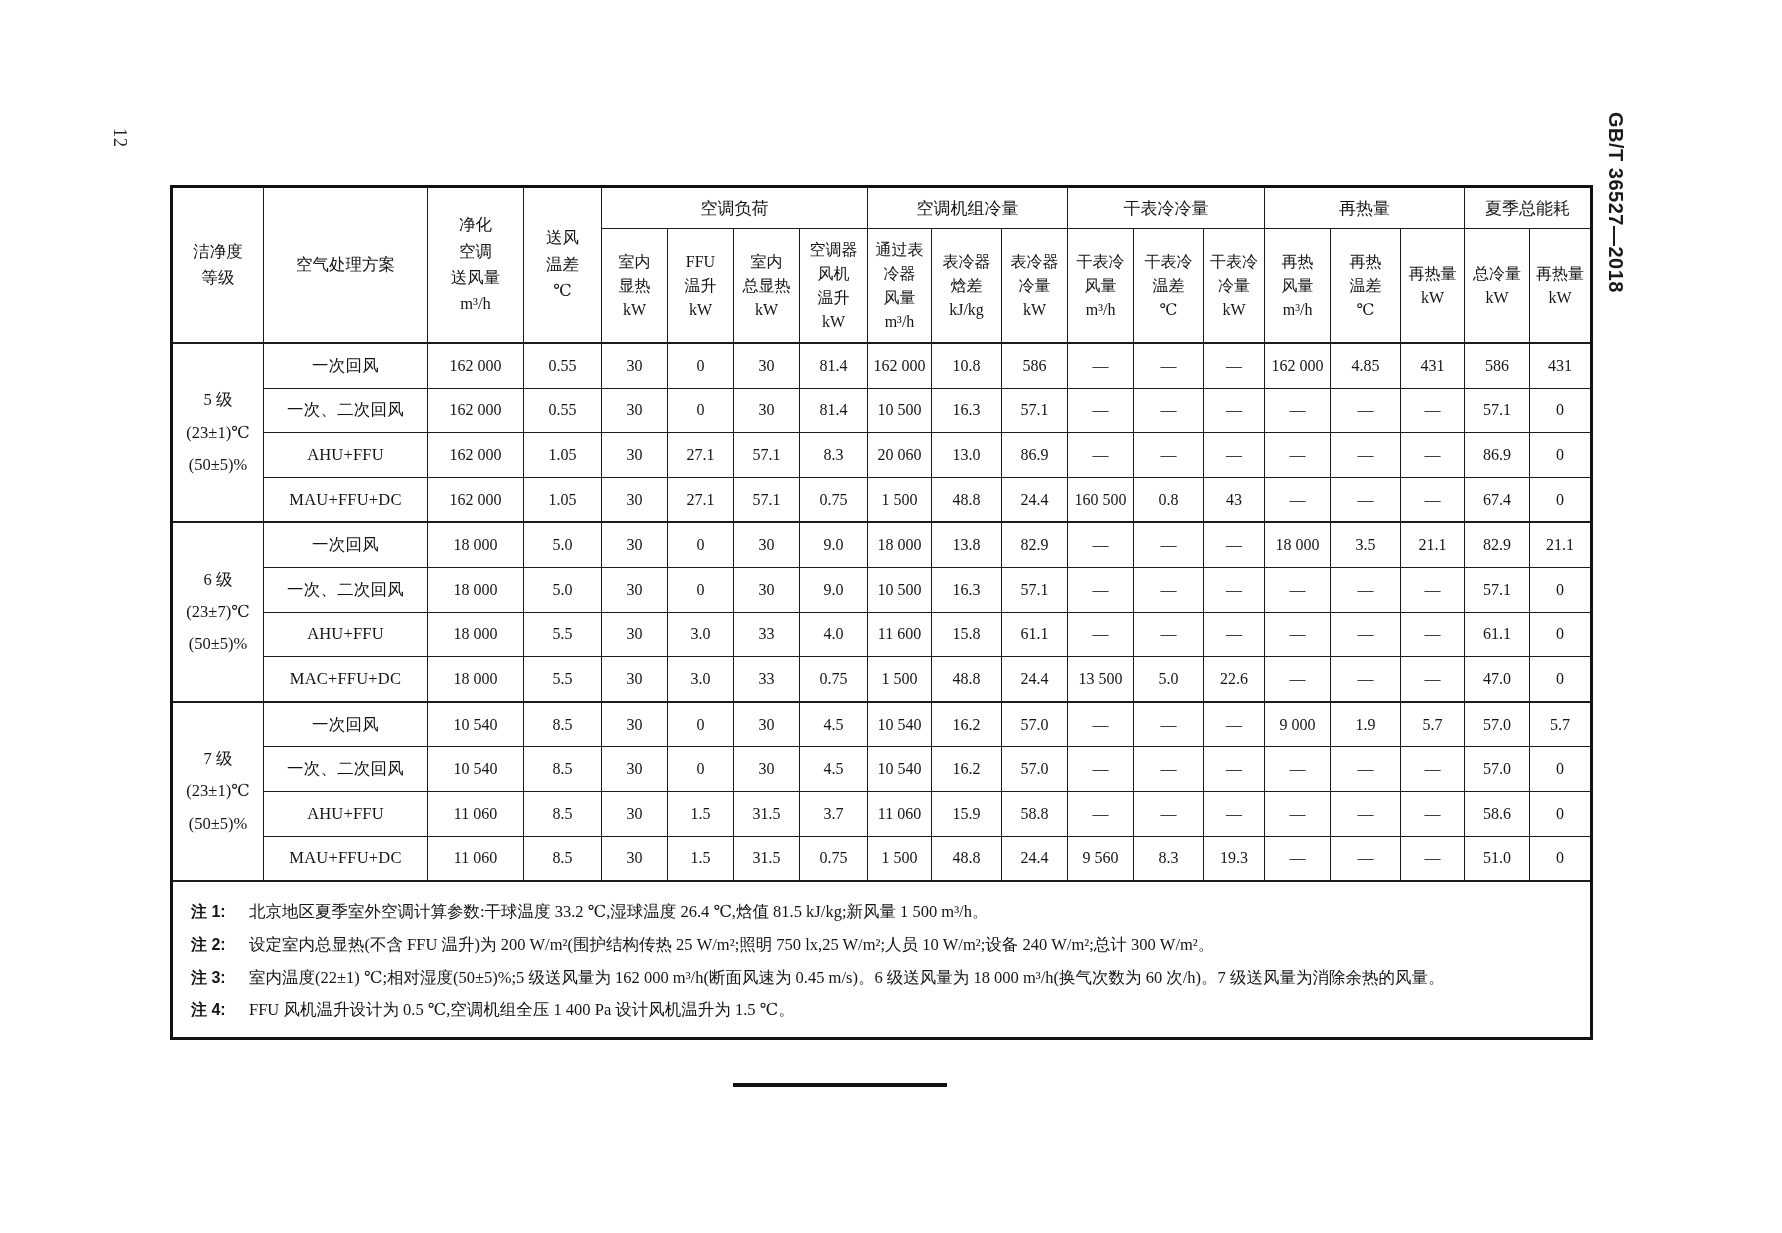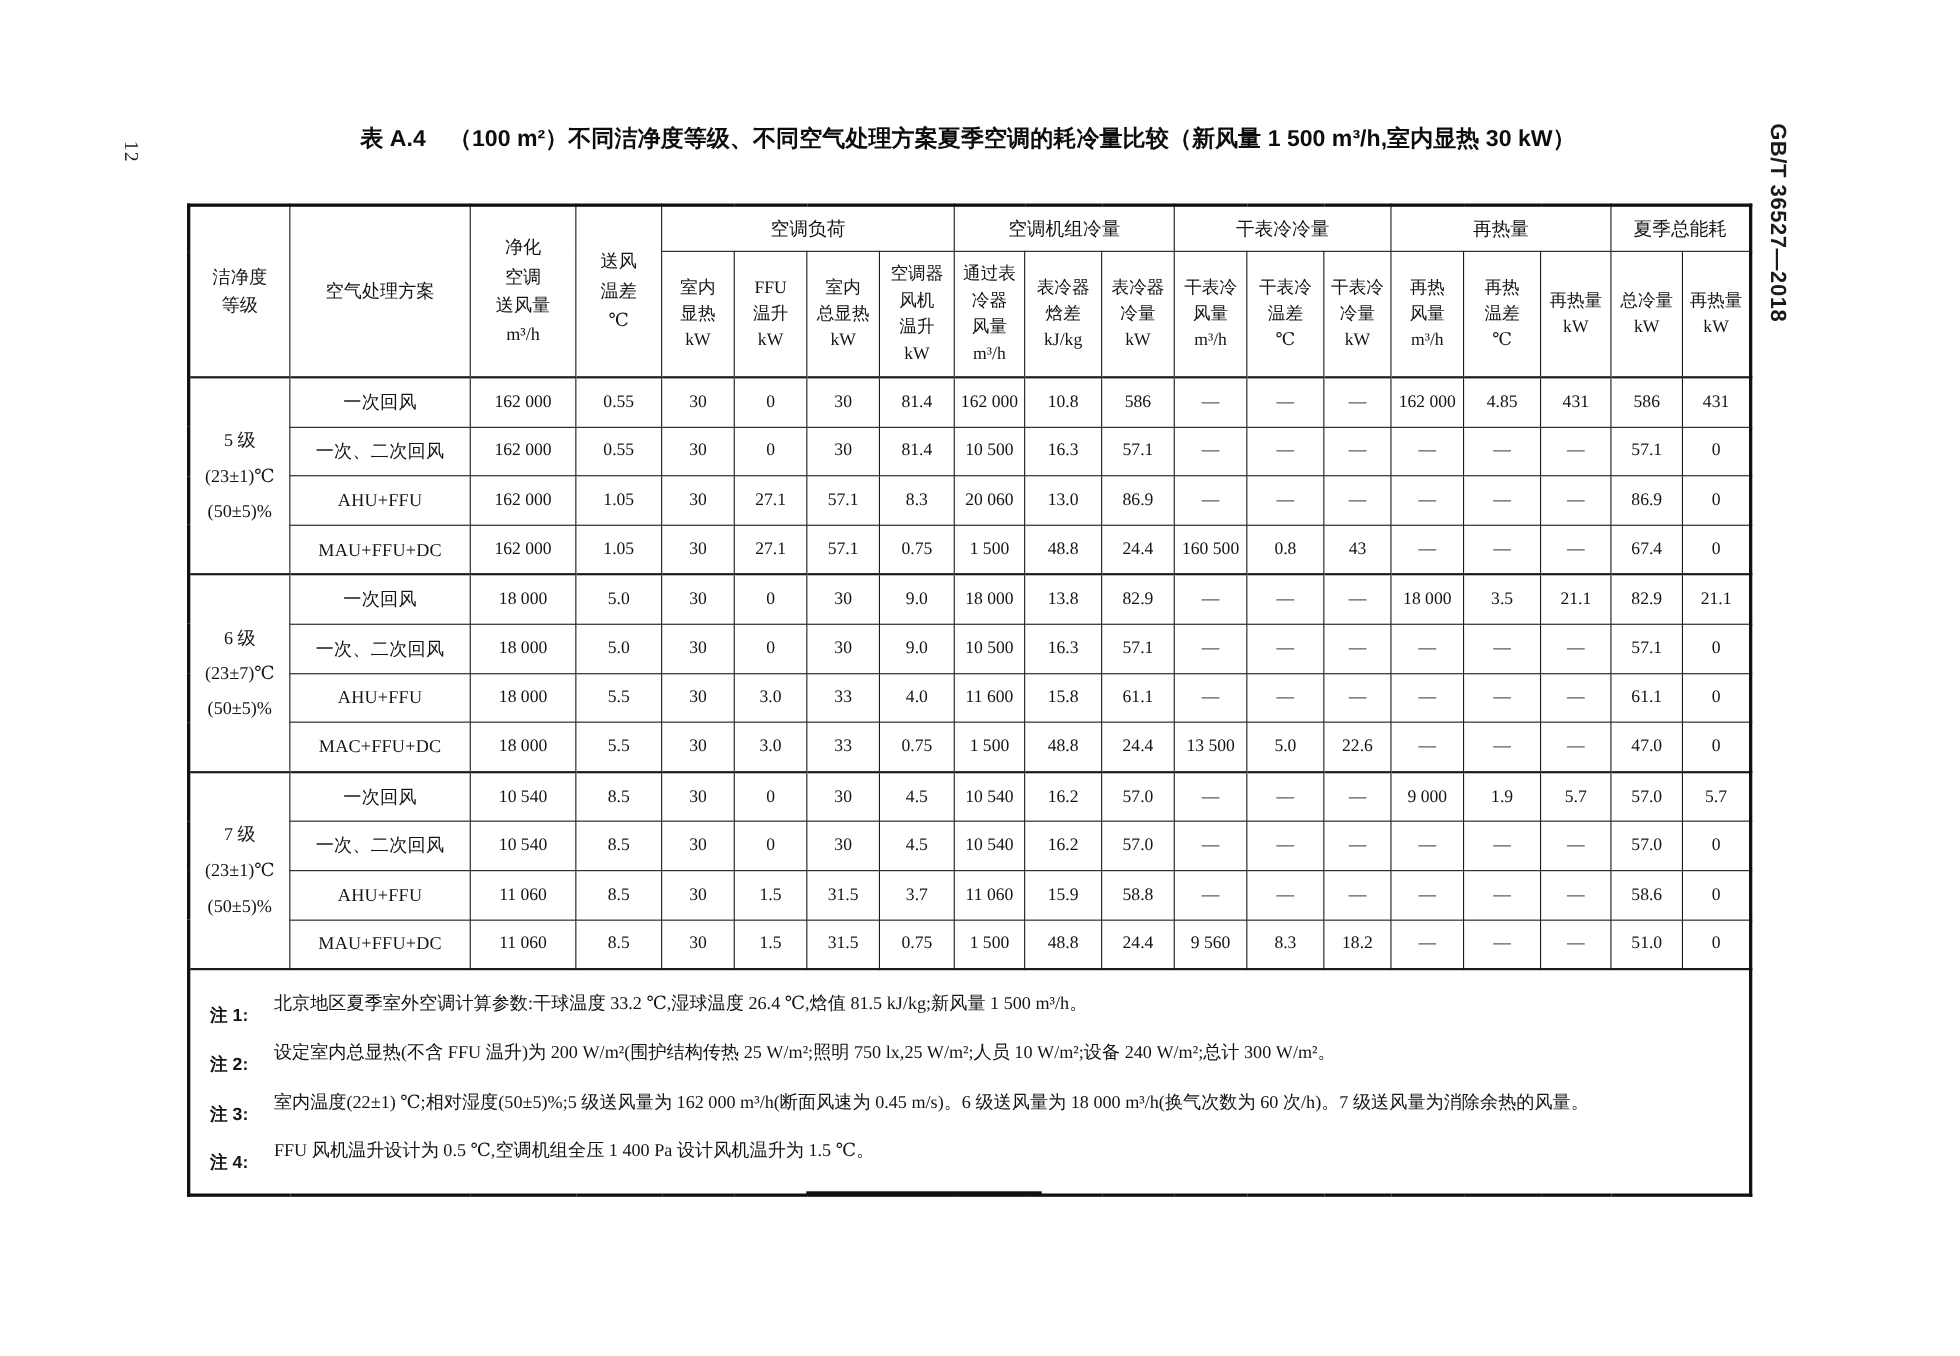--- a/index.html
+++ b/index.html
@@ -46,35 +46,34 @@
   td.scheme-cell { font-size:16.5px; letter-spacing:0.2px;font-family:Liberation Serif, serif; }
   tr.block-start td { border-top-width:2.4px; }
   tbody tr:first-child td { border-top-width:2.4px; }
   td.dash { color:#3a3a3a; }
   tr.notes-row td {
     text-align:left; vertical-align:top; padding:14px 16px 10px 18px;
     border-top-width:2.4px;
   }
   .note { display:flex; line-height:1.92; font-size:16.5px; margin-bottom:1px; }
   .note-label { flex:0 0 58px; font-weight:bold; white-space:nowrap;
-    font-family:"Liberation Sans","DejaVu Sans",sans-serif; font-size:16px; padding-top:1px;margin-top:12px;}
+    font-family:"Liberation Sans","DejaVu Sans",sans-serif; font-size:16px; padding-top:1px;}
   .note-text { flex:1; }
   .end-rule {
     position:absolute; left:733px; top:1083px; width:214px; height:4px;
     background:#111;
   }
 </style>
 </head>
 <body>
 
 <div class="page">
 
   <div class="page-number">12</div>
   <div class="doc-number">GB/T 36527—2018</div>
-  <div class="title">表 A.4　（100 m²）不同洁净度等级、不同空气处理方案夏季空调的耗冷量比较（新风量 1 500 m³/h,室内显热 30 kW）</div>
 
   <table class="main">
     <colgroup>
       <col style="width:92px">
         <col style="width:164px">
         <col style="width:96px">
         <col style="width:78px">
       <col style="width:66px">
         <col style="width:66px">
         <col style="width:66px">
@@ -392,21 +391,21 @@
           <td>8.5</td>
           <td>30</td>
           <td>1.5</td>
           <td>31.5</td>
           <td>0.75</td>
           <td>1 500</td>
           <td>48.8</td>
           <td>24.4</td>
           <td>9 560</td>
           <td>8.3</td>
-          <td>18.2</td>
+          <td>19.3</td>
           <td class="dash">—</td>
           <td class="dash">—</td>
           <td class="dash">—</td>
           <td>51.0</td>
           <td>0</td>
         </tr>
       </tbody>
     <tfoot>
       <tr class="notes-row">
         <td colspan="19">

